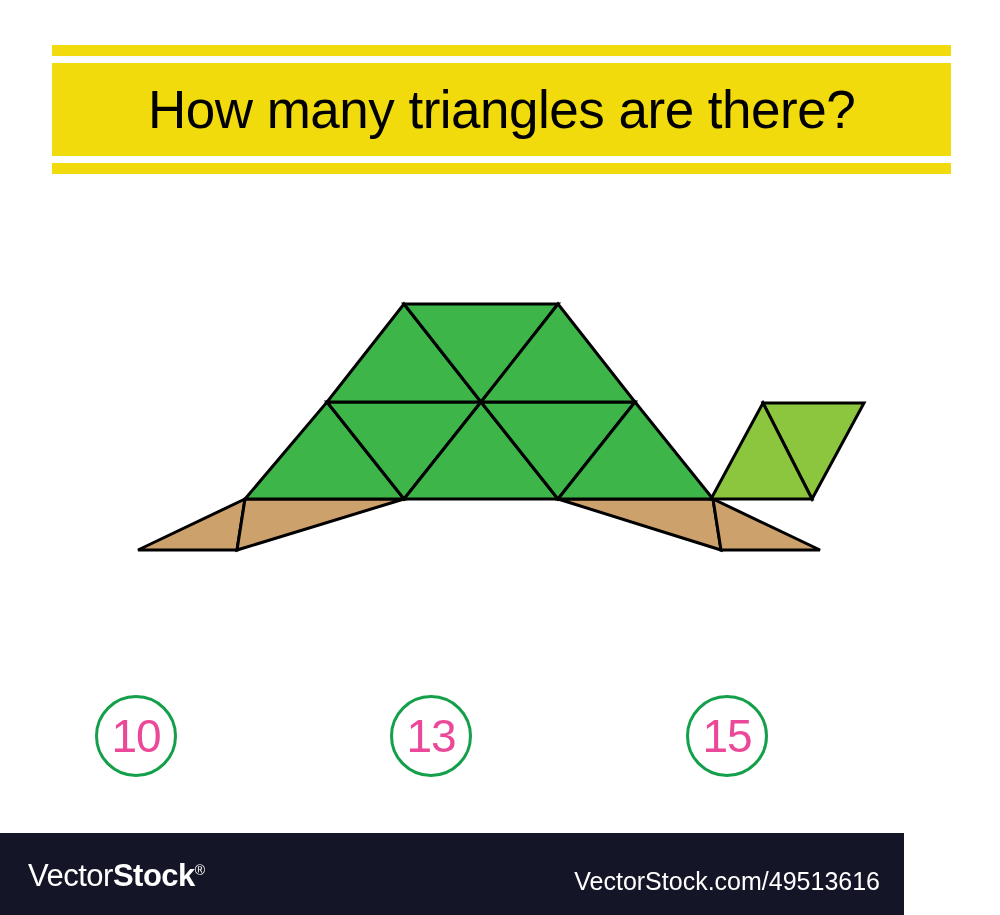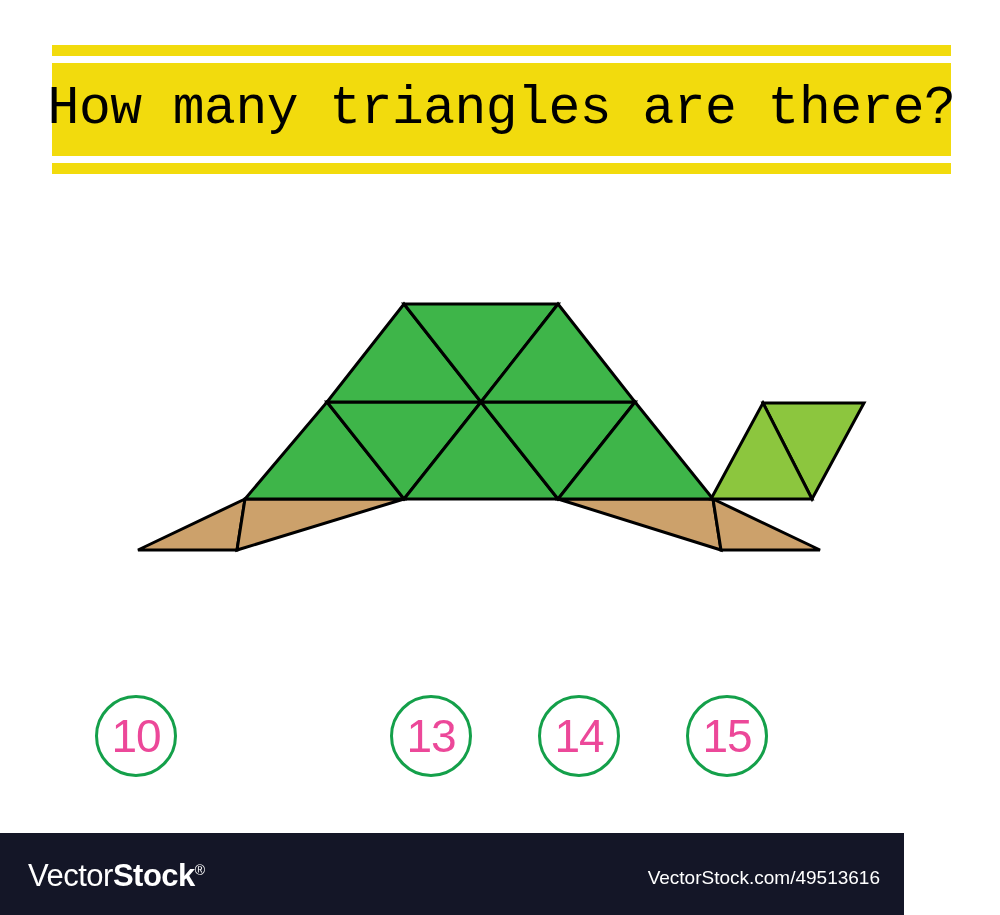--- a/index.html
+++ b/index.html
@@ -35,21 +35,21 @@
     left: 52px;
     top: 63px;
     width: 899px;
     height: 93px;
     background: #F2DB0D;
     display: flex;
     align-items: center;
     justify-content: center;
   }
   #banner-title {
-    font-family: Liberation Mono, monospace;
+    font-family: Liberation Sans, sans-serif;
     font-size: 53px;
     font-weight: 400;
     color: #000000;
     letter-spacing: -0.5px;
     white-space: nowrap;
     line-height: 1;
     text-align: center;
   }
 
   
@@ -119,21 +119,21 @@
   #footer-logo .reg {
     font-size: 14px;
     vertical-align: super;
     font-weight: 400;
   }
   #footer-url {
     position: absolute;
     right: 24px;
     top: 34px;
     font-family: "Liberation Sans", sans-serif;
-    font-size: 19px;
+    font-size: 25px;
     color: #ffffff;
     white-space: nowrap;
   }
 </style>
 </head>
 <body>
 
 <div id="banner-area">
   <div class="banner-stripe" id="banner-stripe-top"></div>
   <div id="banner-main">
@@ -174,23 +174,20 @@
 
   <div class="answer-option" style="left:95px">
     <span class="answer-label">10</span>
   </div>
 
 
   <div class="answer-option" style="left:390px">
     <span class="answer-label">13</span>
   </div>
 
-  <div class="answer-option" style="left:538px">
-    <span class="answer-label">14</span>
-  </div>
 
   <div class="answer-option" style="left:686px">
     <span class="answer-label">15</span>
   </div>
 
 
 </div>
 
 <div id="footer-bar">
   <div id="footer-logo">

